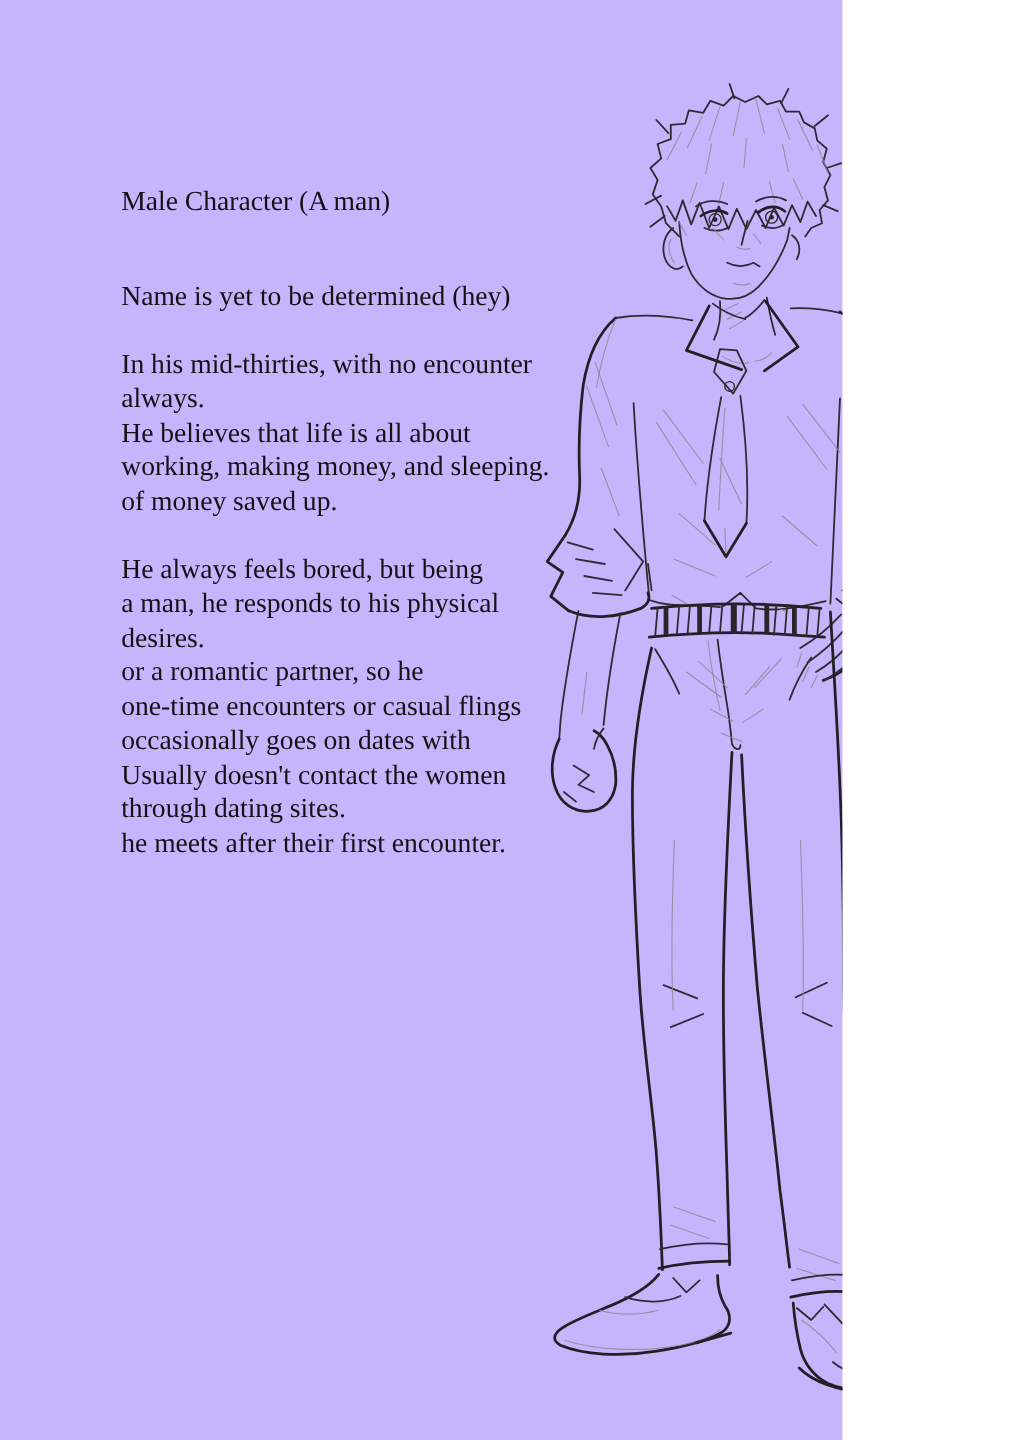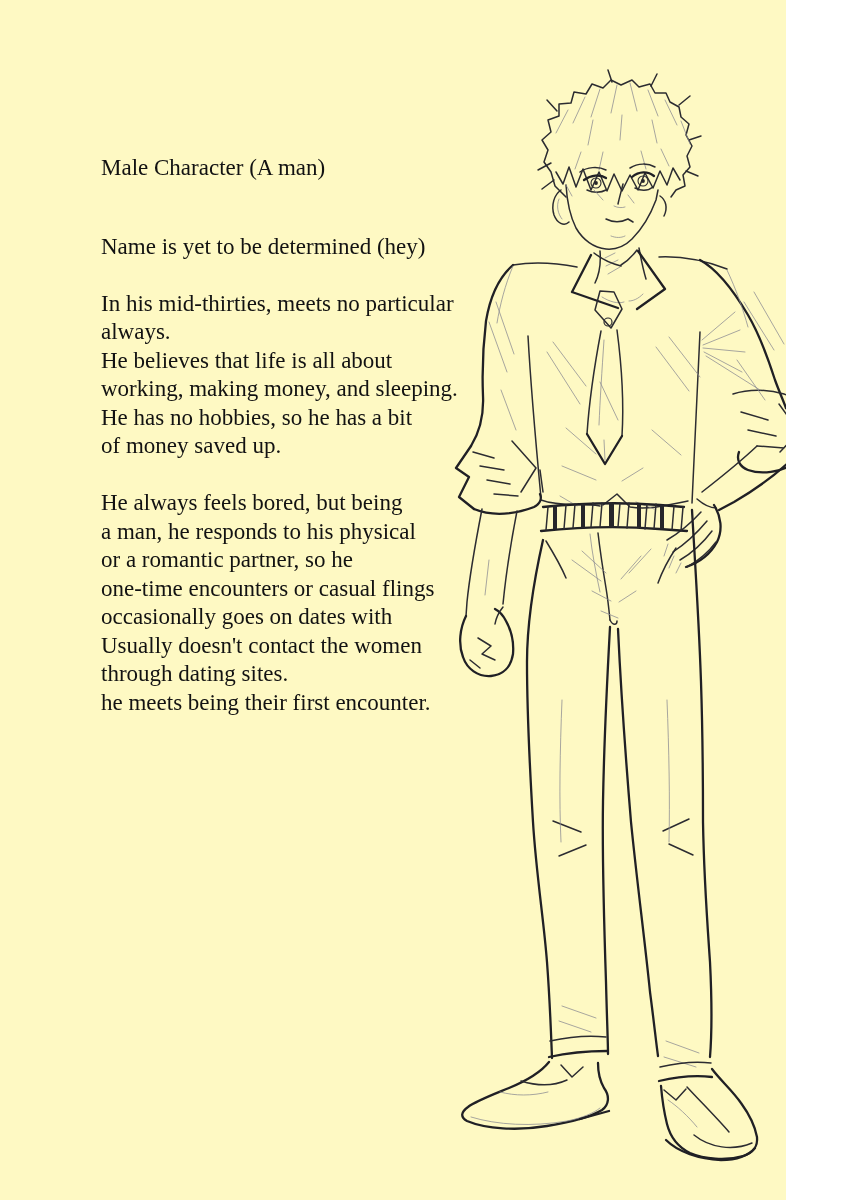--- a/index.html
+++ b/index.html
@@ -1,18 +1,18 @@
 <!DOCTYPE html>
 <html><head>
 <meta charset="utf-8">
 <style>
   html,body{margin:0;padding:0;background:#ffffff;}
   .page{
-    position:relative;width:770px;height:1200px;background:#fef9c3;
-    overflow:hidden;font-family:"Liberation Serif",serif;padding-left:16px;
+    position:relative;width:702px;height:1200px;background:#c4b5fd;
+    overflow:hidden;font-family:"Liberation Serif",serif;
   }
   .text-col{
     position:absolute;left:101px;top:154px;width:432px;
     color:#121212;font-size:23px;line-height:28.5px;
     -webkit-font-smoothing:antialiased;
   }
   .title{font-size:23px;font-weight:normal;margin:0 0 50px 0;line-height:28.5px;}
   .para{margin:0 0 28.5px 0;}
   .para:last-child{margin-bottom:0;}
   .line{white-space:pre;}
@@ -34,36 +34,36 @@
 
 <div class="page">
 
   <main class="text-col">
     <h1 class="title">Male Character (A man)</h1>
     <section class="paras">
         <div class="para">
           <div class="line">Name is yet to be determined (hey)</div>
         </div>
         <div class="para">
-          <div class="line">In his mid-thirties, meets no particular</div>
+          <div class="line">In his mid-thirties, with no encounter</div>
           <div class="line">always.</div>
           <div class="line">He believes that life is all about</div>
           <div class="line">working, making money, and sleeping.</div>
-          <div class="line">He has no hobbies, so he has a bit</div>
           <div class="line">of money saved up.</div>
         </div>
         <div class="para">
           <div class="line">He always feels bored, but being</div>
           <div class="line">a man, he responds to his physical</div>
+          <div class="line">desires.</div>
           <div class="line">or a romantic partner, so he</div>
           <div class="line">one-time encounters or casual flings</div>
           <div class="line">occasionally goes on dates with</div>
           <div class="line">Usually doesn't contact the women</div>
           <div class="line">through dating sites.</div>
-          <div class="line">he meets being their first encounter.</div>
+          <div class="line">he meets after their first encounter.</div>
         </div>
       </section>
   </main>
 
   <figure class="figure-wrap" aria-label="Monochrome pencil sketch of a slim man standing full-height: short messy hair, collared shirt with loosely knotted necktie, sleeves rolled to the elbows, belted slacks and dress shoes; right fist hanging at his side, left hand resting on his hip">
     <svg viewBox="438 56 396 1120" xmlns="http://www.w3.org/2000/svg">
 
       <g>
         <path class="s" d="M566,197 L555,186 L551,172 L544,162 L548,150 L542,140 L551,132 L548,120 L559,116 L559,104 L571,103 L574,92 L586,94 L592,84 L603,88 L611,80 L621,85 L632,80 L639,87 L650,84 L655,93 L666,93 L670,102 L679,107 L681,117 L689,124 L686,135 L692,146 L687,156 L690,167 L683,175 L685,186 L676,190 L671,197"></path>
         <path class="s" d="M551,163 L538,170 M557,111 L547,100 M612,82 L608,70 M651,86 L657,74 M679,105 L690,96 M689,140 L701,136 M686,171 L698,176 M554,180 L542,189"></path>

